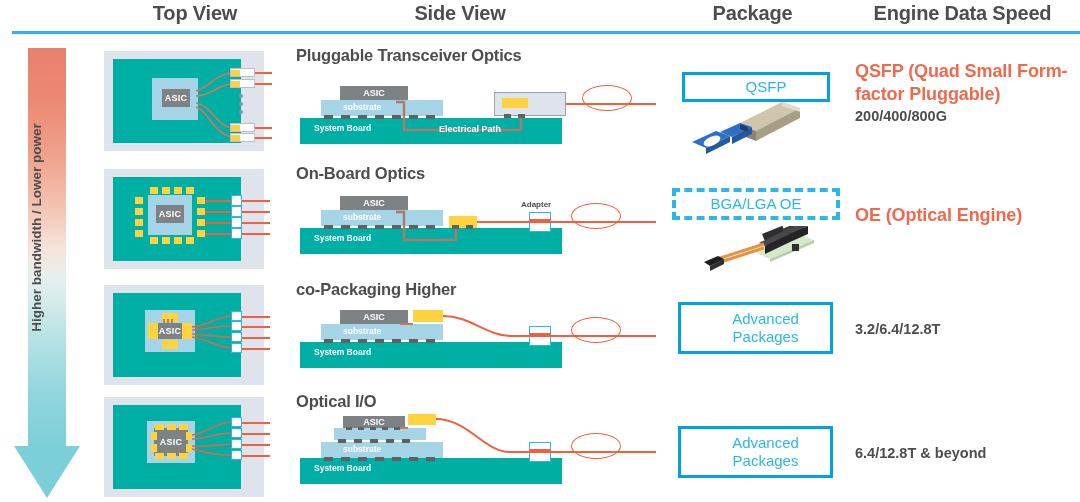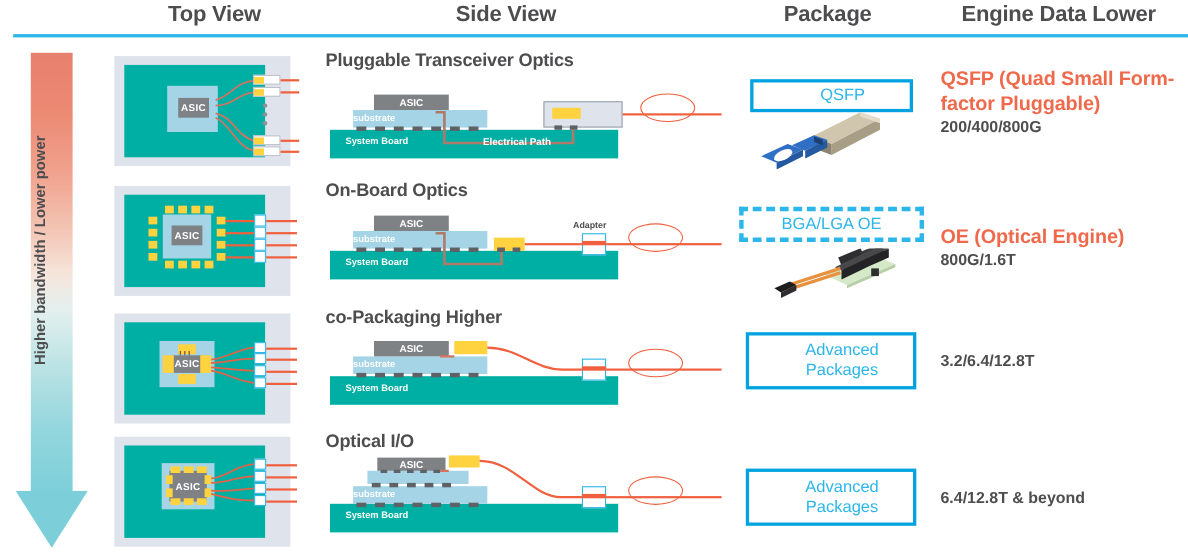--- a/index.html
+++ b/index.html
@@ -97,21 +97,21 @@
   }
   .sv-sysboard {
     position: absolute; background: #00afa4;
     color: #ffffff; font-size: 8.5px; font-weight: bold;
   }
   .sv-sysboard span { position: absolute; left: 14px; top: 5px; }
   .sv-substrate {
     position: absolute; background: #a4d4e6;
     color: #ffffff; font-size: 8.5px; font-weight: bold;
   }
-  .sv-substrate span { position: absolute; left: 0; top: 2px; }
+  .sv-substrate span { position: absolute; left: 22px; top: 2px; }
   .sv-asic {
     position: absolute; background: #7f8285;
     color: #ffffff; font-size: 9px; font-weight: bold;
     display: flex; align-items: center; justify-content: center;
   }
   .sv-ball { position: absolute; height: 4px; background: #5e6166; }
   .sv-oe { position: absolute; background: #ffd23f; }
   .sv-module {
     position: absolute; background: #dfe3ec; border: 1px solid #9aa0ac;
   }
@@ -163,21 +163,21 @@
   }
 </style>
 </head>
 <body>
 
 <div id="stage">
 
   <div class="col-head" id="head-top">Top View</div>
   <div class="col-head" id="head-side">Side View</div>
   <div class="col-head" id="head-pkg">Package</div>
-  <div class="col-head" id="head-speed">Engine Data Lower</div>
+  <div class="col-head" id="head-speed">Engine Data Speed</div>
   <div id="head-rule"></div>
 
   <div id="arrow-wrap">
     <div id="arrow-shaft"></div>
     <div id="arrow-head"></div>
     <div id="arrow-label">Higher bandwidth / Lower power</div>
   </div>
 
   <div class="row" id="row0">
 
@@ -347,21 +347,20 @@
         <rect x="90" y="18" width="7" height="7" fill="#2e2e30"></rect>
         <path d="M12,34 L62,18" stroke="#e8913f" stroke-width="3" fill="none"></path>
         <path d="M12,38 L62,22" stroke="#e8913f" stroke-width="3" fill="none"></path>
         <polygon points="2,36 16,30 22,33 8,40" fill="#1d1d1f"></polygon>
         <polygon points="8,40 22,33 22,38 8,45" fill="#2e2e30"></polygon>
       </svg>
     </div>
 
     <div class="speedcell">
       <div class="sp-name" style="margin-top:40px;">OE (Optical Engine)</div>
-      <div class="sp-rate">800G/1.6T</div>
     </div>
   </div>
 
   <div class="row" id="row2">
 
     <div class="topview">
       <div class="tv-frame"></div>
       <div class="tv-board"></div>
       <div class="tv-substrate" style="left:41px;top:25px;width:50px;height:42px;"></div>
       <div class="tv-asic" style="left:52px;top:38px;width:28px;height:16px;">ASIC</div>

